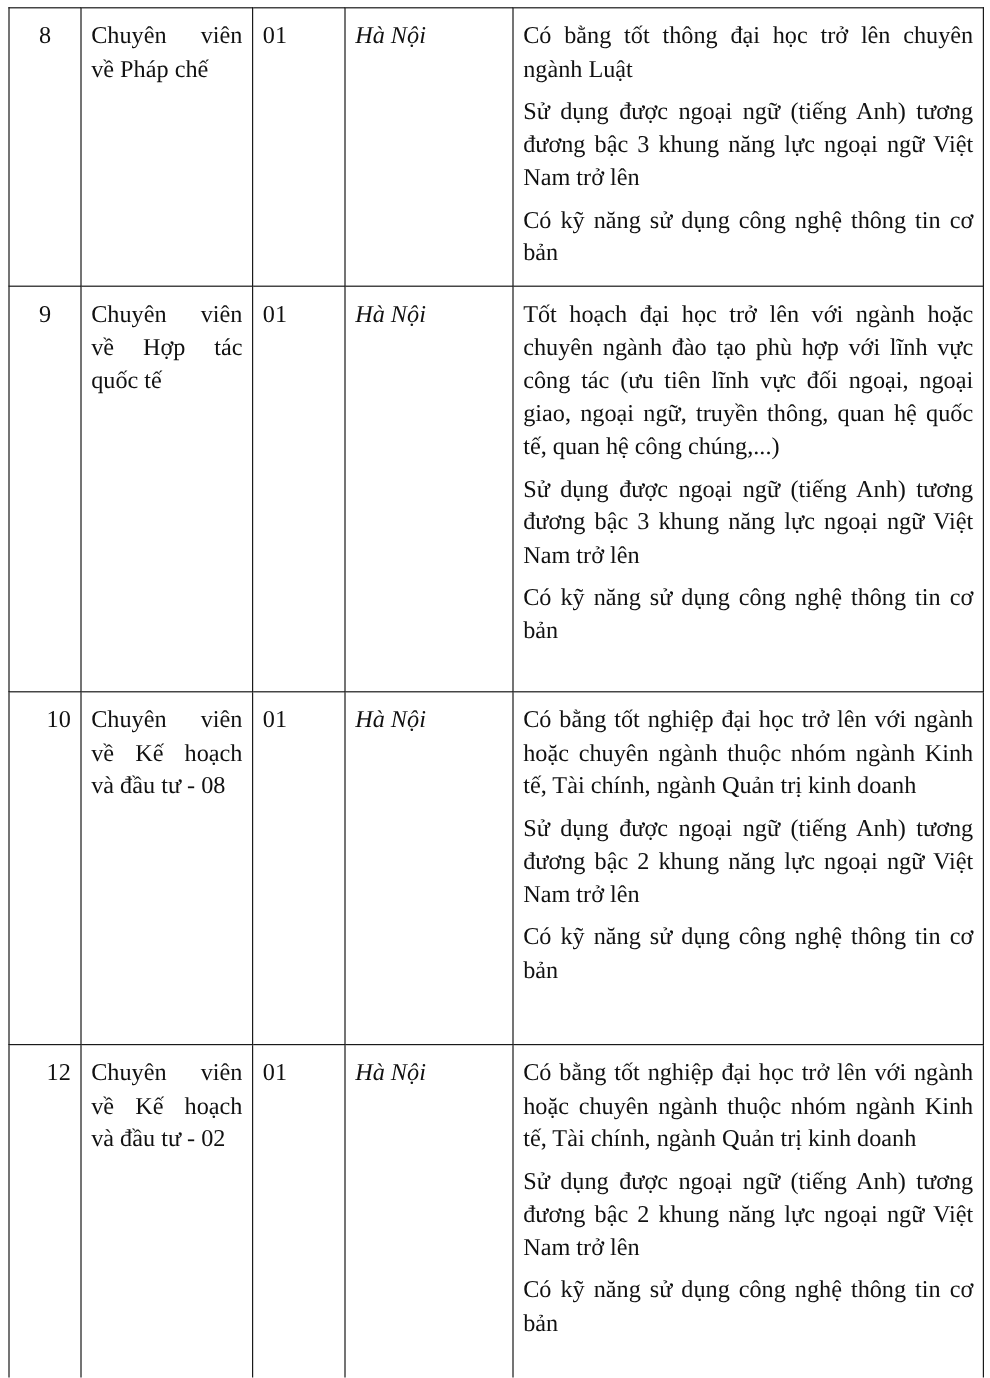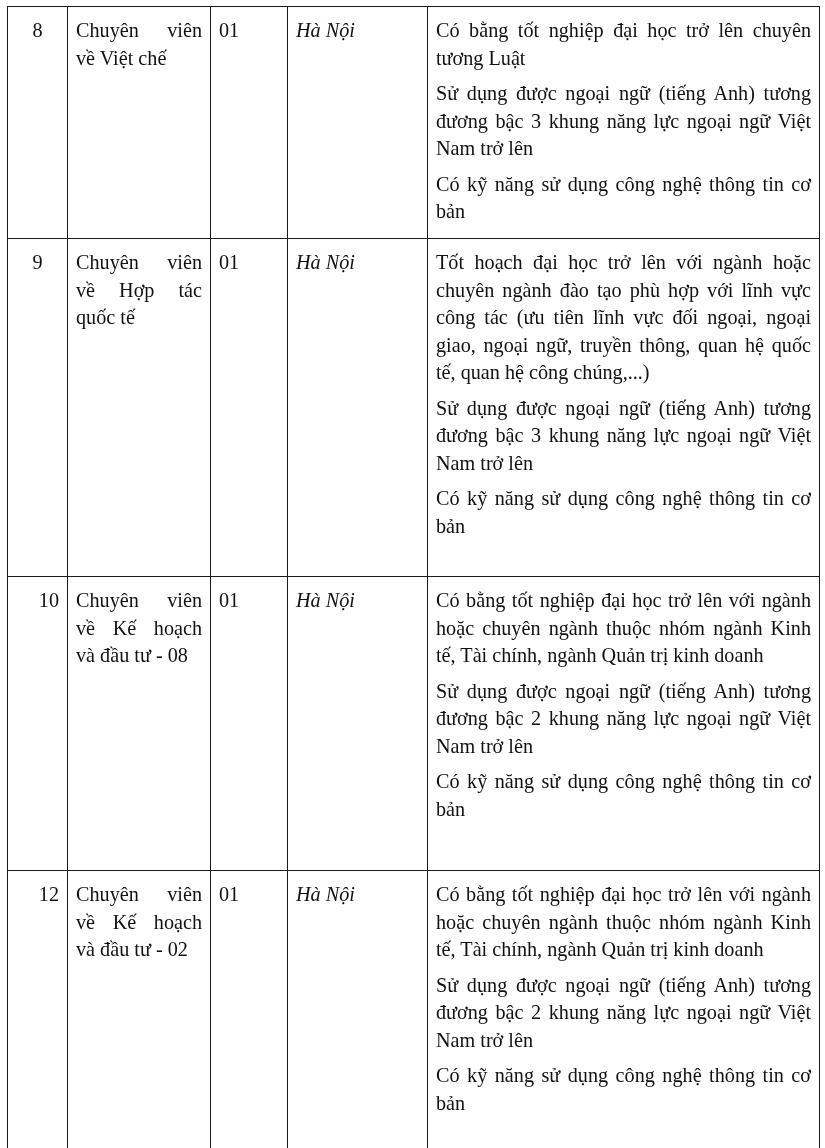--- a/index.html
+++ b/index.html
@@ -59,26 +59,26 @@
       <col class="c-qty">
       <col class="c-loc">
       <col class="c-req">
   </colgroup>
   <tbody>
 
     <tr style="height:232px">
       <td class="c-no">8</td>
       <td class="c-pos">
         <span class="pos-line">Chuyên viên</span>
-        <span class="pos-line last">về Việt chế</span>
+        <span class="pos-line last">về Pháp chế</span>
       </td>
       <td class="c-qty">01</td>
       <td class="c-loc">Hà Nội</td>
       <td class="c-req">
-        <p class="req-para">Có bằng tốt nghiệp đại học trở lên chuyên tương Luật</p>
+        <p class="req-para">Có bằng tốt thông đại học trở lên chuyên ngành Luật</p>
         <p class="req-para">Sử dụng được ngoại ngữ (tiếng Anh) tương đương bậc 3 khung năng lực ngoại ngữ Việt Nam trở lên</p>
         <p class="req-para">Có kỹ năng sử dụng công nghệ thông tin cơ bản</p>
       </td>
     </tr>
 
     <tr style="height:338px">
       <td class="c-no">9</td>
       <td class="c-pos">
         <span class="pos-line">Chuyên viên</span>
         <span class="pos-line">về Hợp tác</span>

